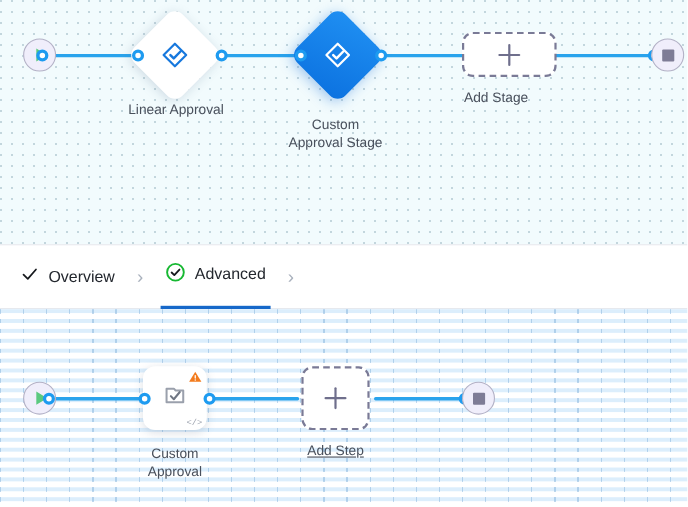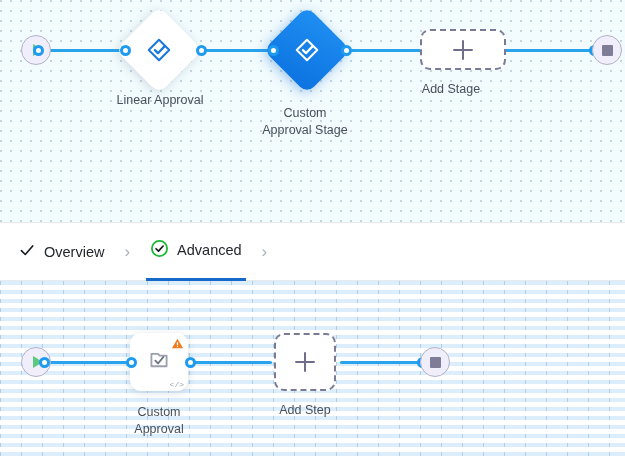--- a/index.html
+++ b/index.html
@@ -217,21 +217,21 @@
       <span class="code-badge">&lt;/&gt;</span>
     </div>
     <div class="port" style="left:126px;top:76px;"></div>
     <div class="port" style="left:185px;top:76px;"></div>
     <div class="node-label" style="left:88px;top:123px;width:142px;">Custom
 Approval</div>
 
     <div class="add-box" style="left:274px;top:52px;width:62px;height:58px;">
       <span class="plus"></span>
     </div>
-    <div class="node-label" style="left:234px;top:121px;width:142px;">Add Step</div>
+    <div class="node-label" style="left:234px;top:121px;width:142px;text-decoration:underline;">Add Step</div>
 
     <div class="port" style="left:417px;top:76px;"></div>
     <div class="terminal" style="left:420px;top:66px;">
       <div class="stop-sq"></div>
     </div>
   </div>
 
 </div>
 
 </body></html>

